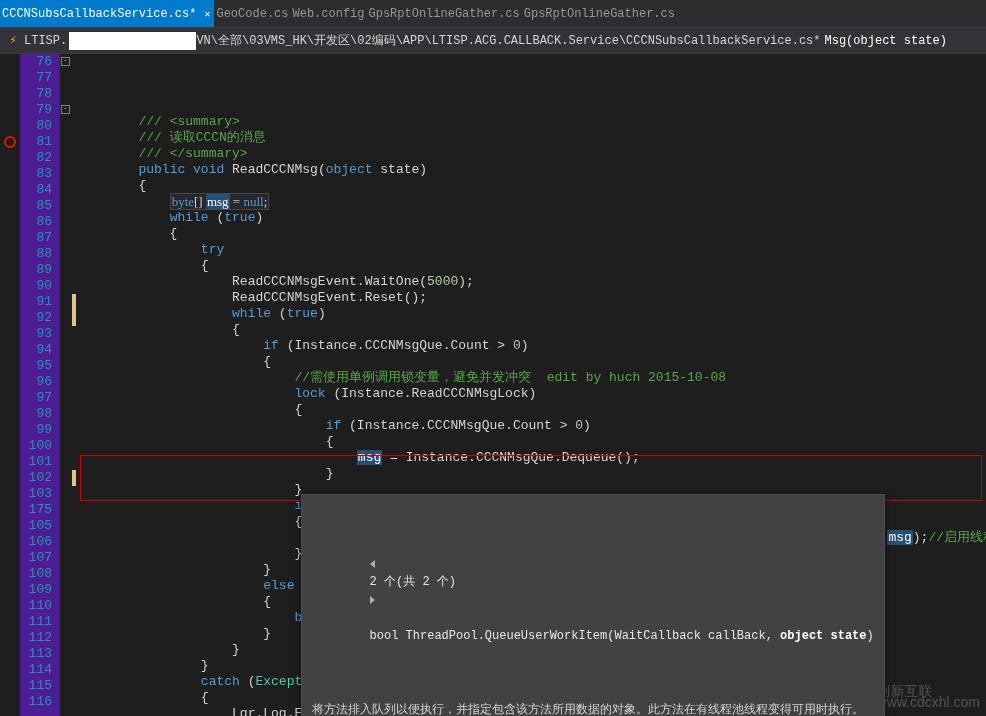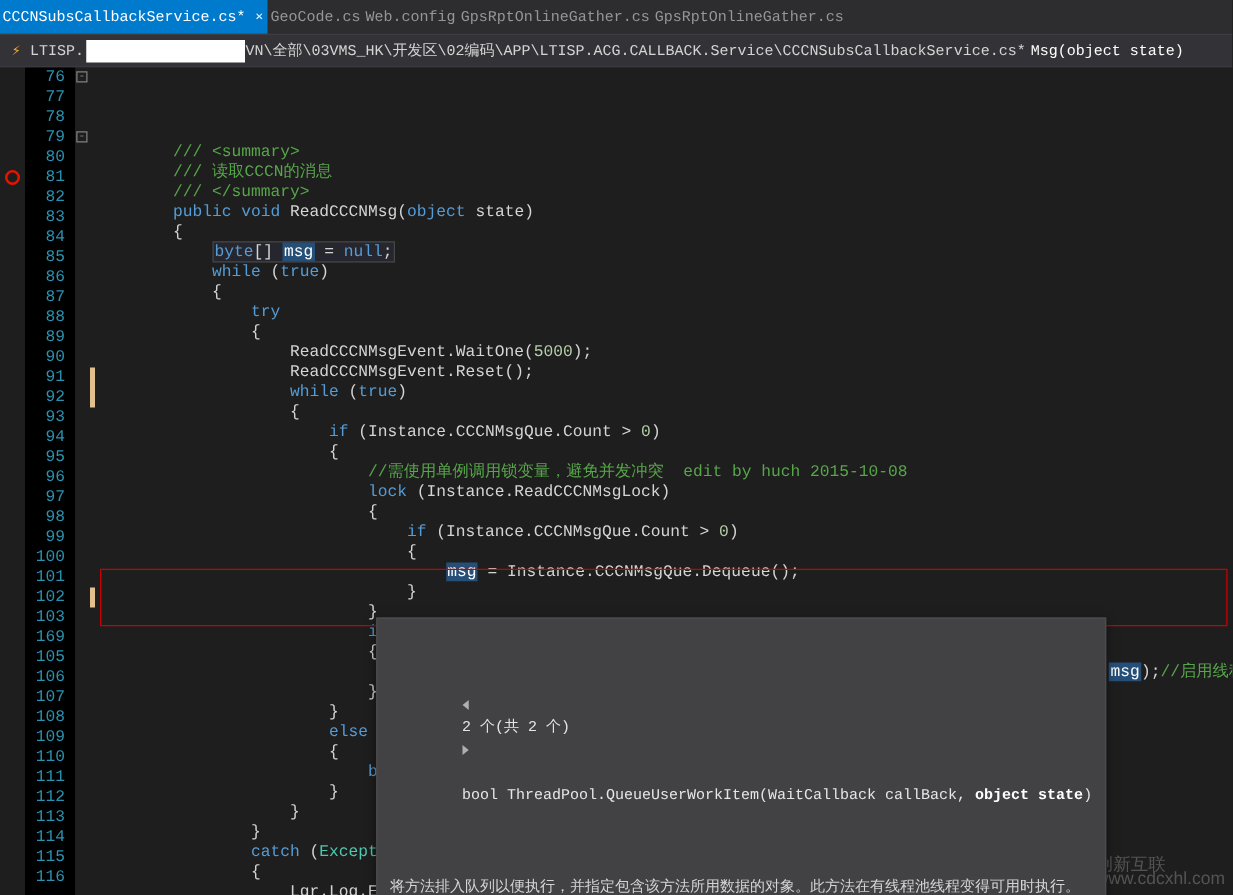--- a/index.html
+++ b/index.html
@@ -73,21 +73,21 @@
       display: flex;
       height: calc(100% - 54px);
       position: relative;
     }
     .gutter {
       width: 20px;
       background: #1e1e1e;
     }
     .line-nums {
       width: 40px;
-      background: #000000;
+      background: #4c1d95;
       color: #2b91af;
       text-align: right;
       padding-right: 8px;
       user-select: none;
     }
     .line-nums div { height: 16px; line-height: 16px; }
     .fold-col {
       width: 12px;
       background: #1e1e1e;
       position: relative;
@@ -132,20 +132,21 @@
     }
     .code .ln { height: 16px; line-height: 16px; }
     .c-keyword { color: #569cd6; }
     .c-type    { color: #4ec9b0; }
     .c-comment { color: #57a64a; }
     .c-number  { color: #b5cea8; }
     .hl-box {
       border: 1px solid #464646;
       background: rgba(51,51,70,0.4);
       padding: 0 1px;
+      font-family: Liberation Serif, serif;
     }
     .hl-msg {
       background: #264f78;
       color: #fff;
       padding: 0 1px;
     }
     .red-highlight-box {
       position: absolute;
       border: 1px solid #c00;
       pointer-events: none;
@@ -243,21 +244,21 @@
       <div>94</div>
       <div>95</div>
       <div>96</div>
       <div>97</div>
       <div>98</div>
       <div>99</div>
       <div>100</div>
       <div>101</div>
       <div>102</div>
       <div>103</div>
-      <div>169</div>
+      <div>175</div>
       <div>105</div>
       <div>106</div>
       <div>107</div>
       <div>108</div>
       <div>109</div>
       <div>110</div>
       <div>111</div>
       <div>112</div>
       <div>113</div>
       <div>114</div>

